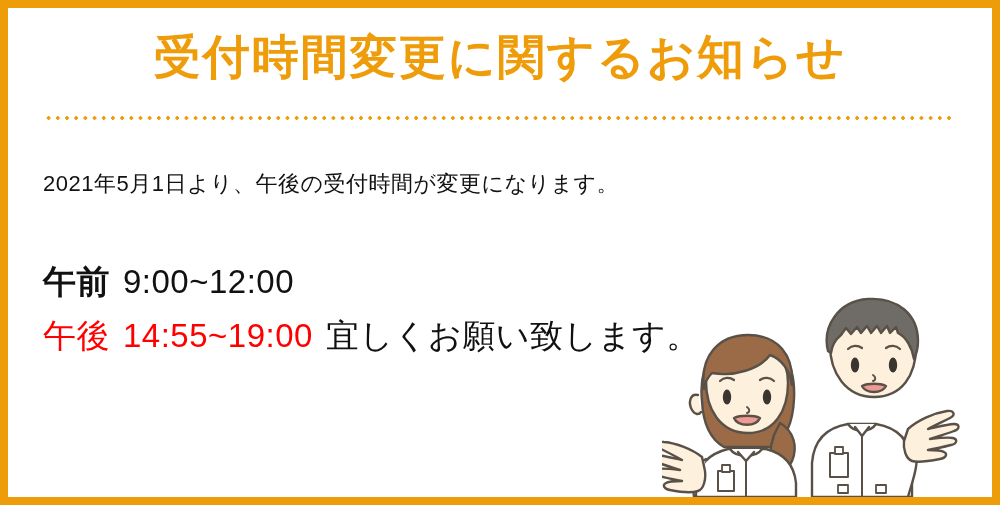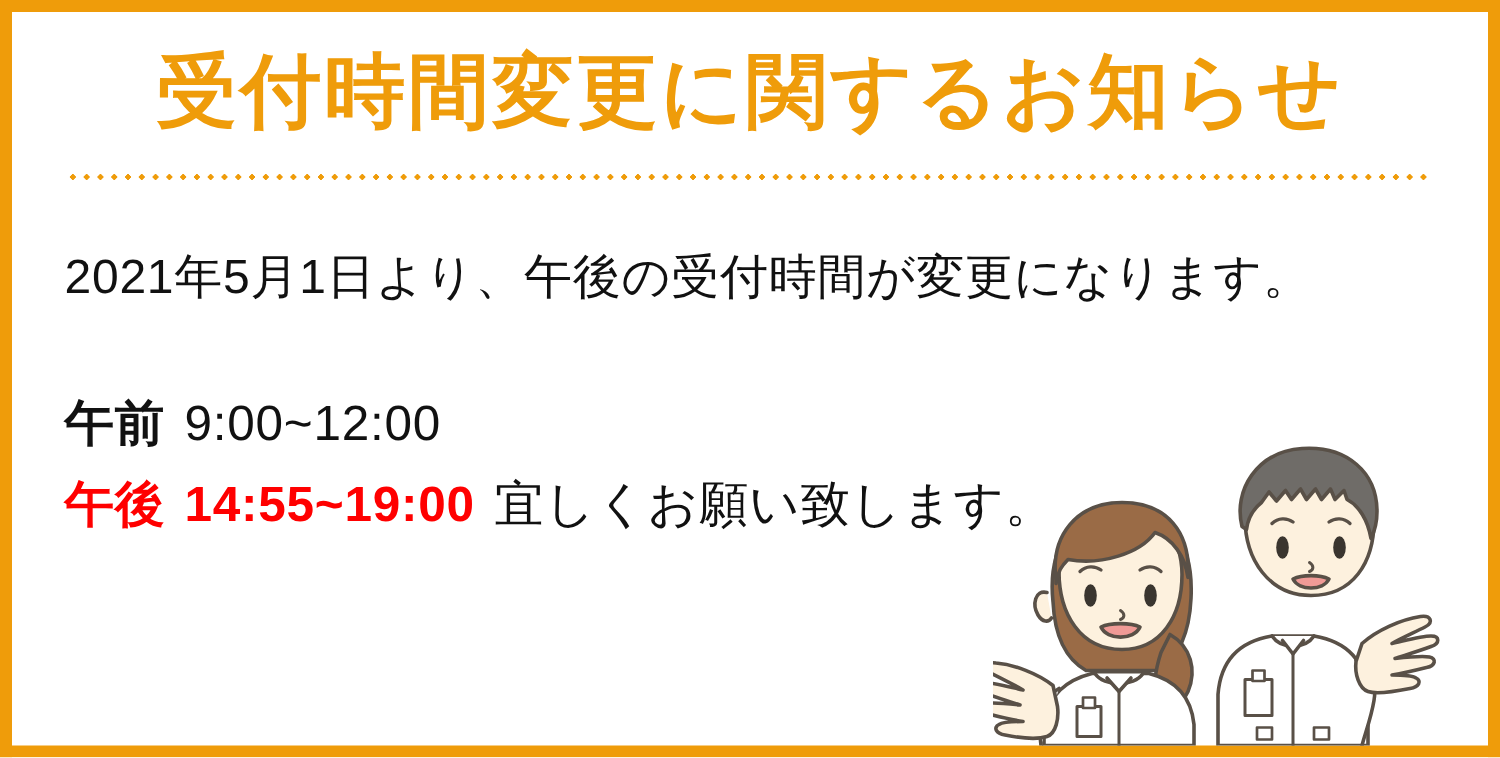--- a/index.html
+++ b/index.html
@@ -28,21 +28,21 @@
   .frame-left   { left: 0; top: 0; width: 8px; height: 505px; }
   .frame-right  { right: 0; top: 0; width: 8px; height: 505px; }
 
   .title {
     position: absolute;
     left: 0;
     top: 30px;
     width: 1000px;
     text-align: center;
     color: #ef9c0a;
-    font-size: 54px;
+    font-size: 47px;
     font-weight: bold;
     letter-spacing: 2px;
     line-height: 1.15;
     white-space: nowrap;
   }
 
   .divider {
     position: absolute;
     left: 44px;
     top: 116px;
@@ -58,21 +58,21 @@
     position: absolute;
     left: 43px;
     top: 162px;
     width: 700px;
   }
   .line {
     color: #111111;
     white-space: nowrap;
   }
   .line-intro {
-    font-size: 32px;
+    font-size: 22px;
     line-height: 44px;
     letter-spacing: 0.5px;
   }
   .spacer-a { height: 52px; }
   .line-am {
     font-size: 33px;
     line-height: 48px;
     letter-spacing: 0.5px;
   }
   .line-pm {
@@ -82,21 +82,21 @@
     margin-top: 6px;
   }
   .spacer-b { height: 44px; }
   .line-closing {
     font-size: 31px;
     line-height: 44px;
     letter-spacing: 0.5px;
   }
   .lbl { font-weight: bold; }
   .t-bold { font-weight: normal; }
-  .t-red { color: #ff0000; font-weight: bold; }
+  .t-red { color: #ff0000; font-weight: normal; }
   .gap-sm { display: inline-block; width: 13px; }
 
   
   .illustration {
     position: absolute;
     right: 8px;
     bottom: 8px;
     width: 330px;
     height: 200px;
   }

